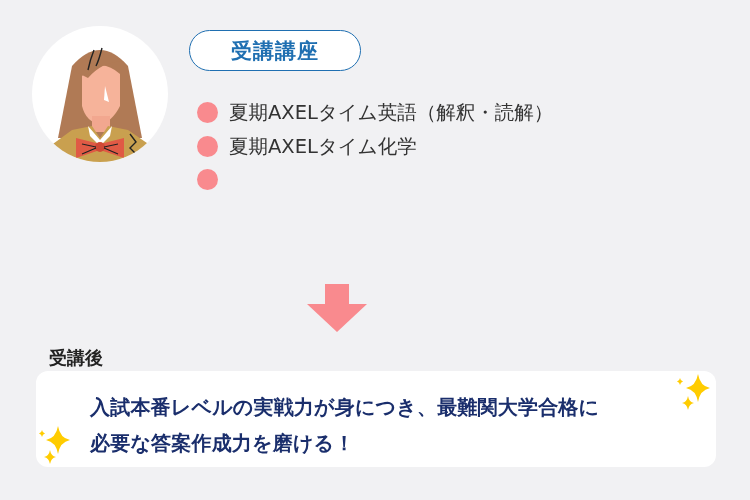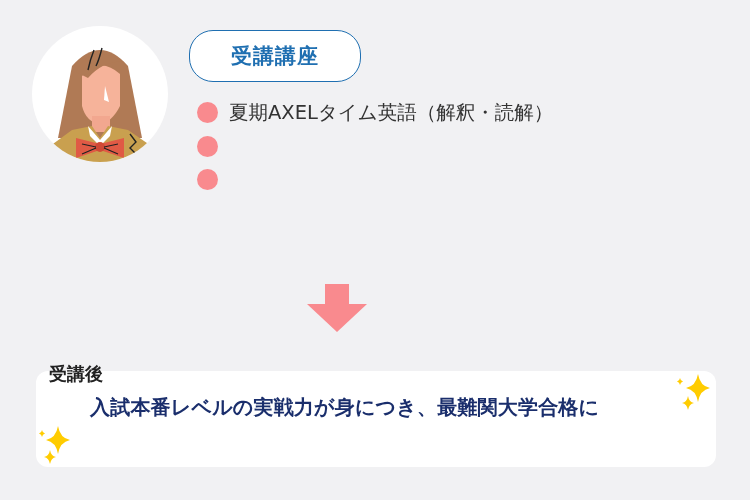--- a/index.html
+++ b/index.html
@@ -10,21 +10,21 @@
     position:relative;
   }
   .avatar {
     position:absolute; left:32px; top:26px;
     width:136px; height:136px; border-radius:50%;
     background:#ffffff; overflow:hidden;
   }
   .avatar svg { width:136px; height:136px; display:block; }
   .course-badge {
     position:absolute; left:189px; top:30px;
-    width:172px; height:52px; box-sizing:border-box;
+    width:172px; height:41px; box-sizing:border-box;
     border:1.5px solid #1f6fb1; border-radius:24px;
     background:#ffffff;
     display:flex; align-items:center; justify-content:center;
     color:#1f6fb1; font-weight:bold; font-size:21px; letter-spacing:1px;text-align:right;
   }
   .course-list {
     position:absolute; left:193px; top:92px;
     list-style:none; margin:4px; padding:0;
   }
   .course-item {
@@ -36,21 +36,21 @@
   .bullet {
     width:21px; height:21px; border-radius:50%;
     background:#f98a8e; margin-right:11px; flex:0 0 auto;
   }
   .arrow {
     position:absolute; left:307px; top:284px;
     width:60px; height:48px;
   }
   .after-label {
     position:absolute; left:49px; top:346px;
-    font-size:18px; font-weight:bold; color:#222222; z-index:2;margin-top:16px;
+    font-size:18px; font-weight:bold; color:#222222; z-index:2;
   }
   .result-box {
     position:absolute; left:36px; top:371px;
     width:680px; height:96px;
     background:#ffffff; border-radius:12px;
   }
   .result-text {
     position:absolute; left:90px; top:389px;
     font-size:20px; line-height:36px; color:#1a2e6c;
     font-weight:bold; letter-spacing:0.2px;
@@ -87,35 +87,37 @@
 
 <div class="course-badge">受講講座</div>
 
 <ul class="course-list">
   <li class="course-item">
     <span class="bullet"></span>
     <span>夏期AXELタイム英語（解釈・読解）</span>
   </li>
   <li class="course-item">
     <span class="bullet"></span>
+    <span>夏期AXELタイム化学</span>
   </li>
   <li class="course-item">
     <span class="bullet"></span>
   </li>
 </ul>
 
 <svg class="arrow" viewBox="0 0 60 48">
   <rect x="18" y="0" width="24" height="20" fill="#f98a8e"></rect>
   <polygon points="0,20 60,20 30,48" fill="#f98a8e"></polygon>
 </svg>
 
 <div class="result-box"></div>
 <div class="after-label">受講後</div>
 <div class="result-text">
   <div>入試本番レベルの実戦力が身につき、最難関大学合格に</div>
+  <div>必要な答案作成力を磨ける！</div>
 </div>
 
 <svg class="sparkle" style="left:674px; top:370px; width:40px; height:44px;" viewBox="0 0 40 44">
   <path d="M24 4 Q26 16 36 18 Q26 20 24 32 Q22 20 12 18 Q22 16 24 4 Z" fill="#ffcc00"></path>
   <path d="M14 26 Q15 32 20 33 Q15 34 14 40 Q13 34 8 33 Q13 32 14 26 Z" fill="#ffcc00"></path>
   <path d="M6 8 Q6.5 11 9 11.5 Q6.5 12 6 15 Q5.5 12 3 11.5 Q5.5 11 6 8 Z" fill="#ffcc00"></path>
 </svg>
 
 <svg class="sparkle" style="left:38px; top:424px; width:40px; height:44px;" viewBox="0 0 40 44">
   <path d="M20 2 Q22 14 32 16 Q22 18 20 30 Q18 18 8 16 Q18 14 20 2 Z" fill="#ffcc00"></path>

